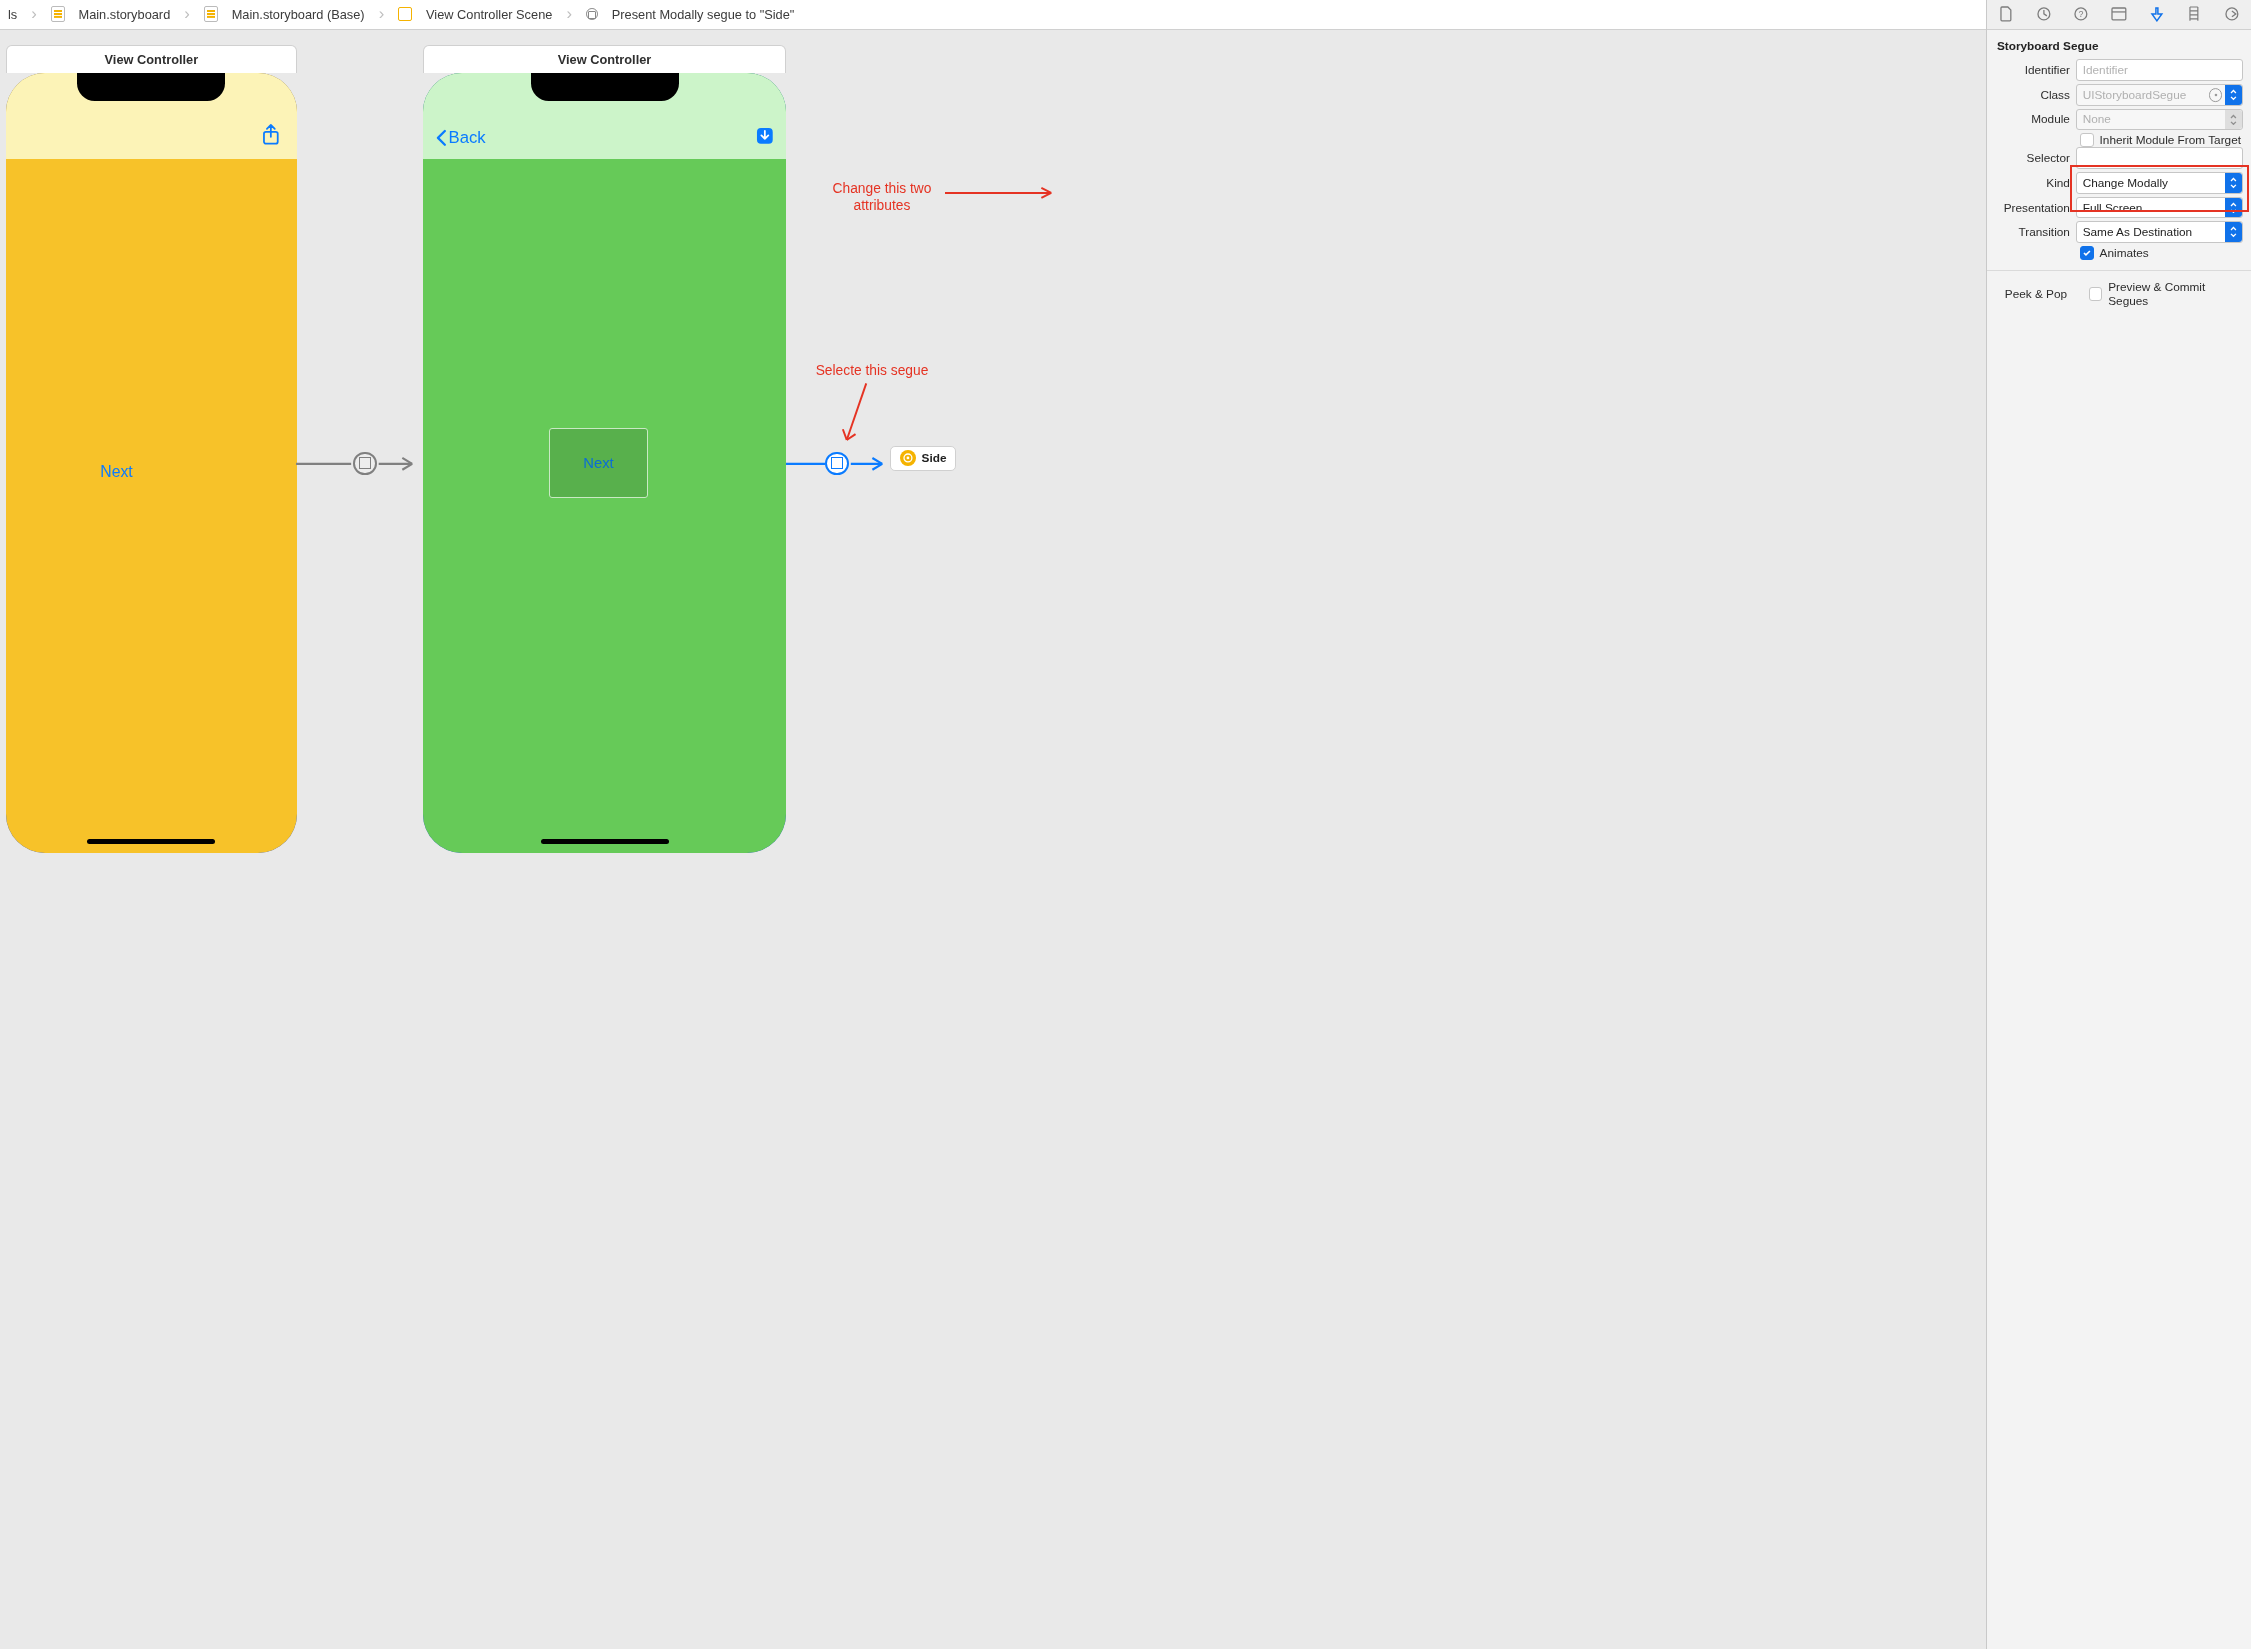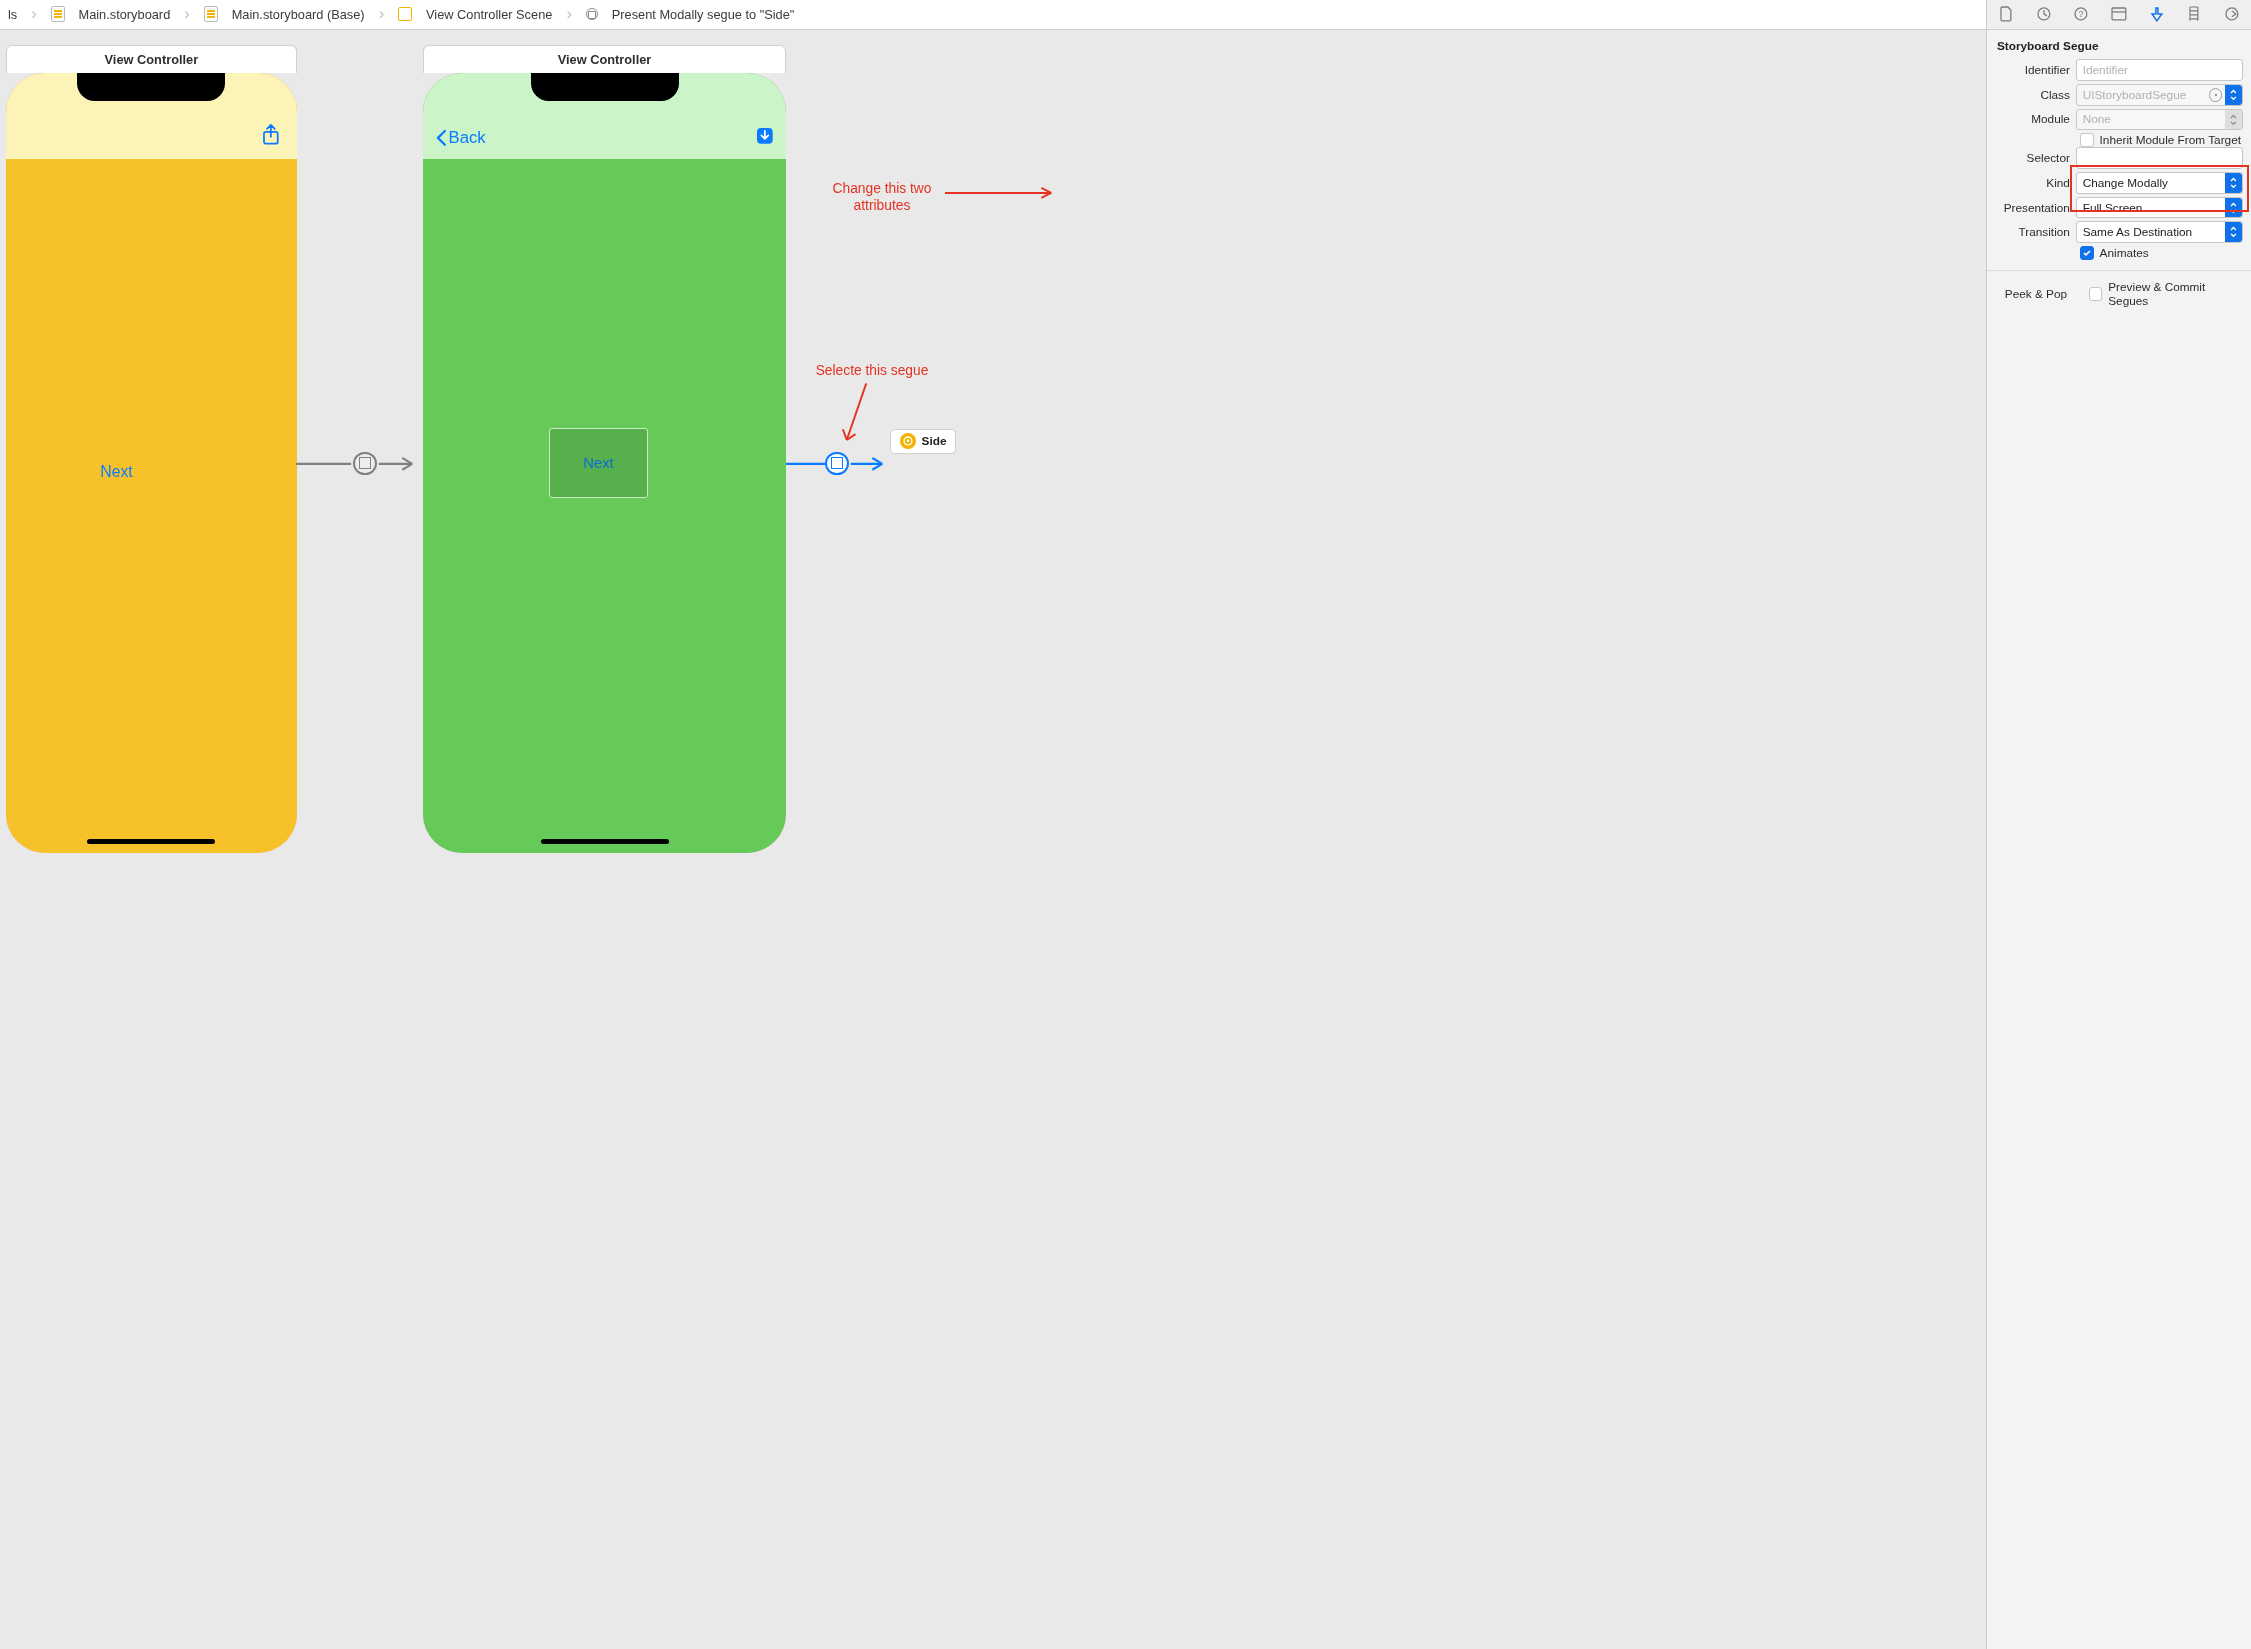--- a/index.html
+++ b/index.html
@@ -32,21 +32,21 @@
     position: absolute; left: 0; right: 265px; top: 29.6px; bottom: 0;
     overflow: hidden;
   }
   .scene-title {
     position: absolute; text-align: center; font-weight: 600; font-size: 12.8px;
     color: #2f2f2f; background: #fff; border: 1px solid #d0d0d0; border-bottom: none;
     border-top-left-radius: 5.9px; border-top-right-radius: 5.9px; height: 27.6px; line-height: 27.6px;
   }
   .phone {
     position: absolute; width: 291px; height: 780px; border-radius: 39px;
-    background: #f0abfc; 
+    background: #1d4ed8; 
   }
   .phone .body {
     position: absolute; inset: 0; border-radius: 39px;
   }
   .phone .notch {
     position: absolute; top: 0; left: 50%; transform: translateX(-50%);
     width: 148px; height: 28.6px; background: #000; border-bottom-left-radius: 17.7px; border-bottom-right-radius: 17.7px;
   }
   .phone .home-ind { position:absolute; bottom:8.9px; left:50%; transform:translateX(-50%); width:128px; height:4.9px; background:#000; border-radius:3px; }
 
@@ -233,21 +233,21 @@
 
   <svg class="seg-b" style="left:786px; top:424px;" width="108" height="19.7" viewBox="0 0 110 20">
     <line x1="0" y1="10" x2="40" y2="10" stroke-width="2.2"></line>
     <line x1="66" y1="10" x2="98" y2="10" stroke-width="2.2"></line>
     <path d="M98 10 L88 4 M98 10 L88 16" stroke-width="2.2"></path>
   </svg>
   <div class="segue-node blue" style="left:825px; top:422px;">
       <span class="segue-node-ico"></span>
     </div>
 
-  <div class="side-ref" style="left:890px; top:399px;">
+  <div class="side-ref" style="left:890px; top:416px;">
     <span class="dot">
         <svg width="9.9" height="9.9" viewBox="0 0 10 10">
           <circle cx="5" cy="5" r="4" fill="none" stroke="#fff" stroke-width="1.3"></circle>
           <circle cx="5" cy="5" r="1.4" fill="#fff"></circle>
         </svg>
       </span>
     <span>Side</span>
   </div>
 
   <div class="anno" style="left:818px; top:150px; width:128px;">

